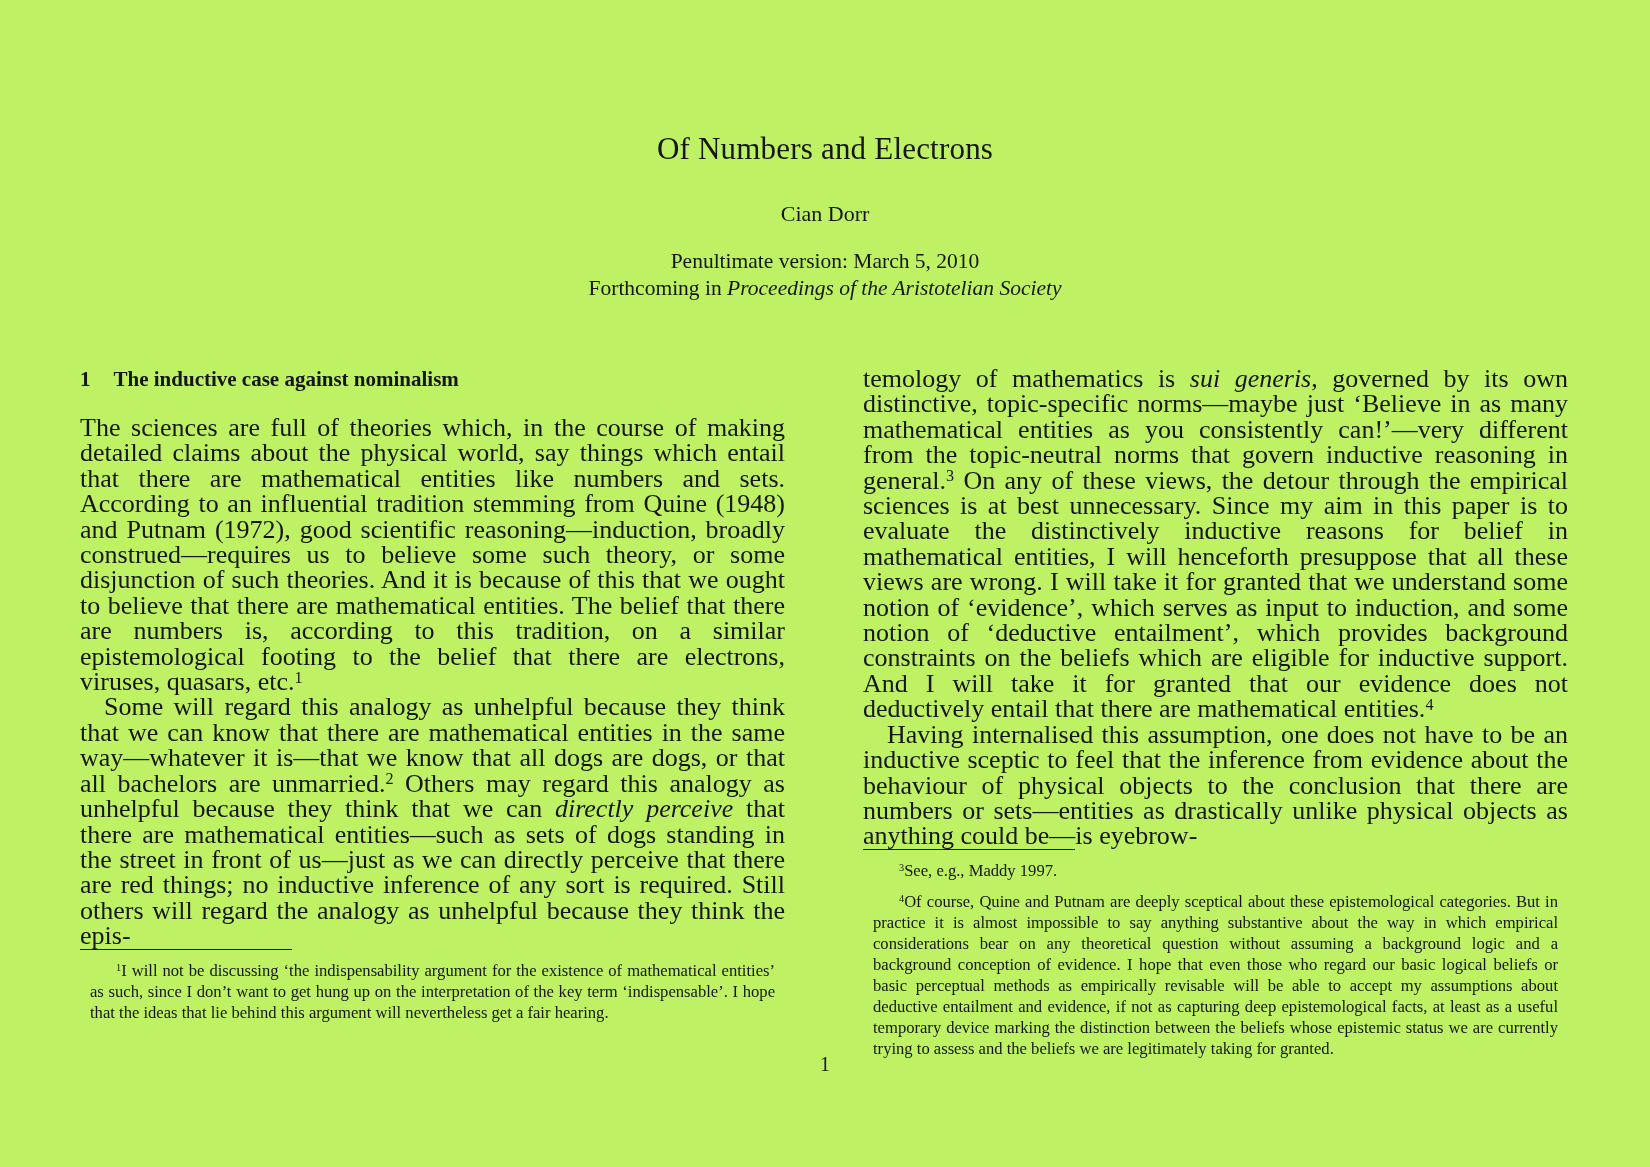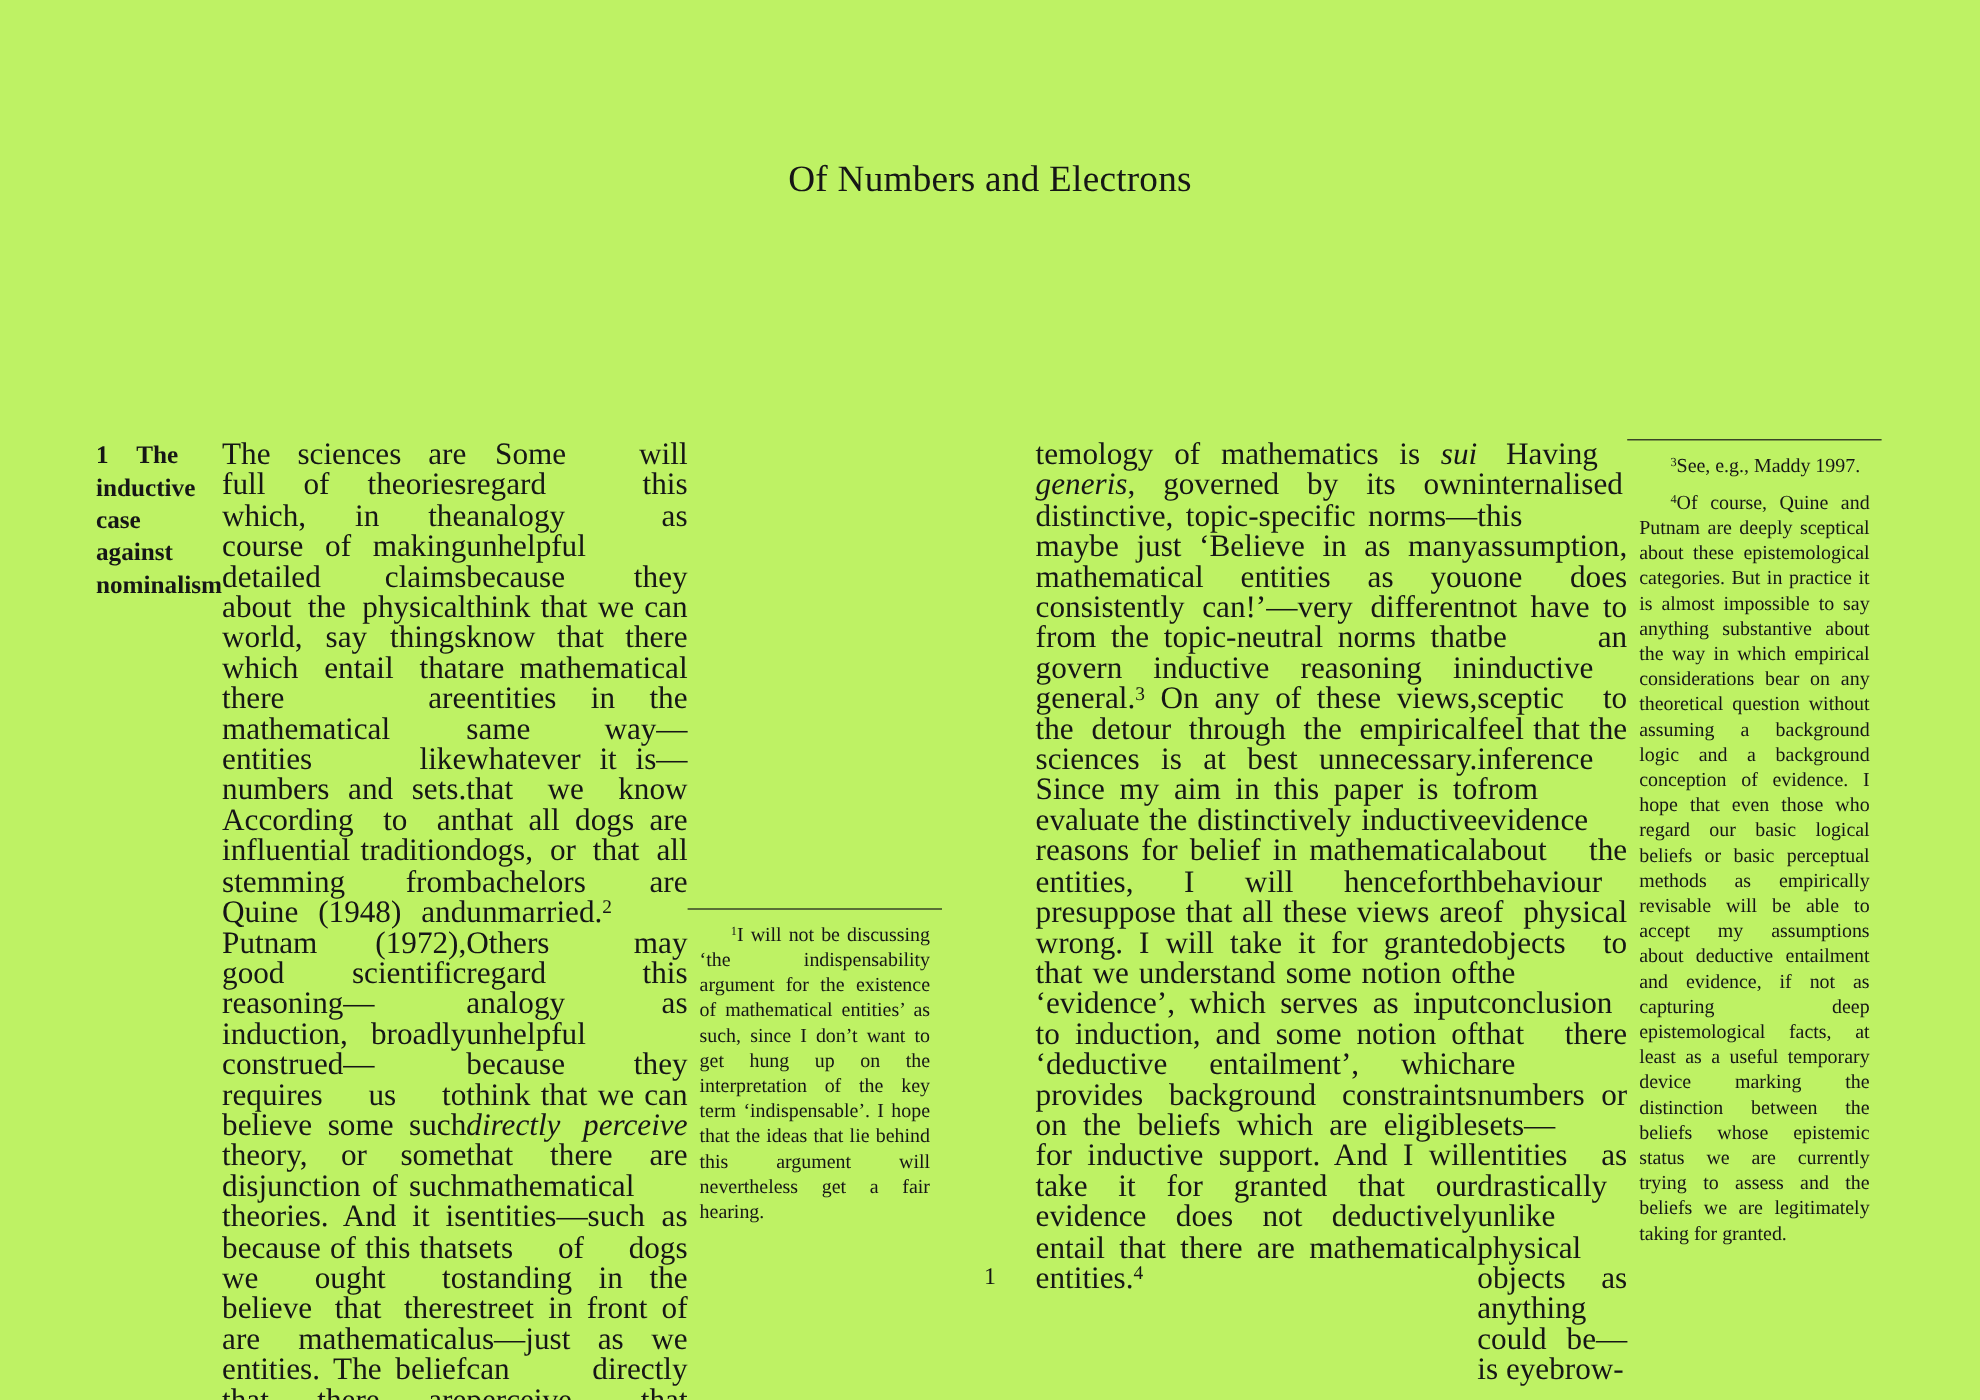--- a/index.html
+++ b/index.html
@@ -15,21 +15,21 @@
   .title-block { position: absolute; top: 131px; left: 0; width: 100%; text-align: center; }
   .paper-title { font-size: 31px; font-weight: 400; letter-spacing: 0.2px; }
   .paper-author { position: absolute; top: 201px; left: 0; width: 100%; text-align: center; font-size: 22px; }
   .paper-meta { position: absolute; top: 248px; left: 0; width: 100%; text-align: center; font-size: 21.5px; line-height: 27px; }
 
   .columns {
     position: absolute; top: 366px; left: 80px;
     width: 1488px; height: 664px;
     display: flex; gap: 78px;
   }
-  .col { width: 705px; display: flex; flex-direction: row; font-family: Liberation Serif, serif; }
+  .col { width: 705px; display: flex; flex-direction: column; font-family: Liberation Serif, serif; }
 
   .section-heading { font-size: 21px; font-weight: 700; margin: 0 0 22px 0; line-height: 27px; }
   .sec-num { margin-right: 23px; }
 
   .para {
     font-size: 26px; line-height: 25.4px;
     text-align: justify; margin: 0;
   }
   .para.indent { text-indent: 24px; }
 
@@ -50,21 +50,26 @@
 </style>
 </head>
 <body>
 
 <div class="page">
 
   <div class="title-block">
     <div class="paper-title">Of Numbers and Electrons</div>
   </div>
 
+  <div class="paper-author">Cian Dorr</div>
 
+  <div class="paper-meta">
+    <div>Penultimate version: March 5, 2010</div>
+    <div><span>Forthcoming in </span><span class="it">Proceedings of the Aristotelian Society</span></div>
+  </div>
 
   <div class="columns">
 
     <div class="col">
       <h2 class="section-heading"><span class="sec-num">1</span><span>The inductive case against nominalism</span></h2>
 
       <p class="para"><span>The sciences are full of theories which, in the course of making detailed claims about the physical world, say things which entail that there are mathematical entities like numbers and sets. According to an influential tradition stemming from Quine (1948) and Putnam (1972), good scientific reasoning—induction, broadly construed—requires us to believe some such theory, or some disjunction of such theories. And it is because of this that we ought to believe that there are mathematical entities. The belief that there are numbers is, according to this tradition, on a similar epistemological footing to the belief that there are electrons, viruses, quasars, etc.</span><sup>1</sup></p>
       <p class="para indent"><span>Some will regard this analogy as unhelpful because they think that we can know that there are mathematical entities in the same way—whatever it is—that we know that all dogs are dogs, or that all bachelors are unmarried.</span><sup>2</sup><span> Others may regard this analogy as unhelpful because they think that we can </span><span class="it">directly perceive</span><span> that there are mathematical entities—such as sets of dogs standing in the street in front of us—just as we can directly perceive that there are red things; no inductive inference of any sort is required. Still others will regard the analogy as unhelpful because they think the epis-</span></p>
 
       <div class="footnotes">

